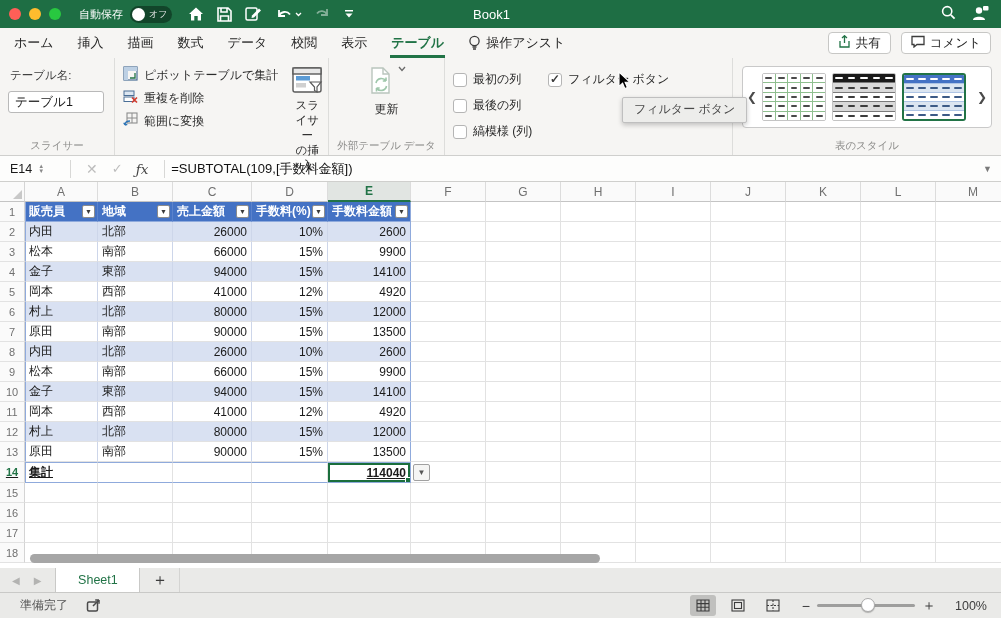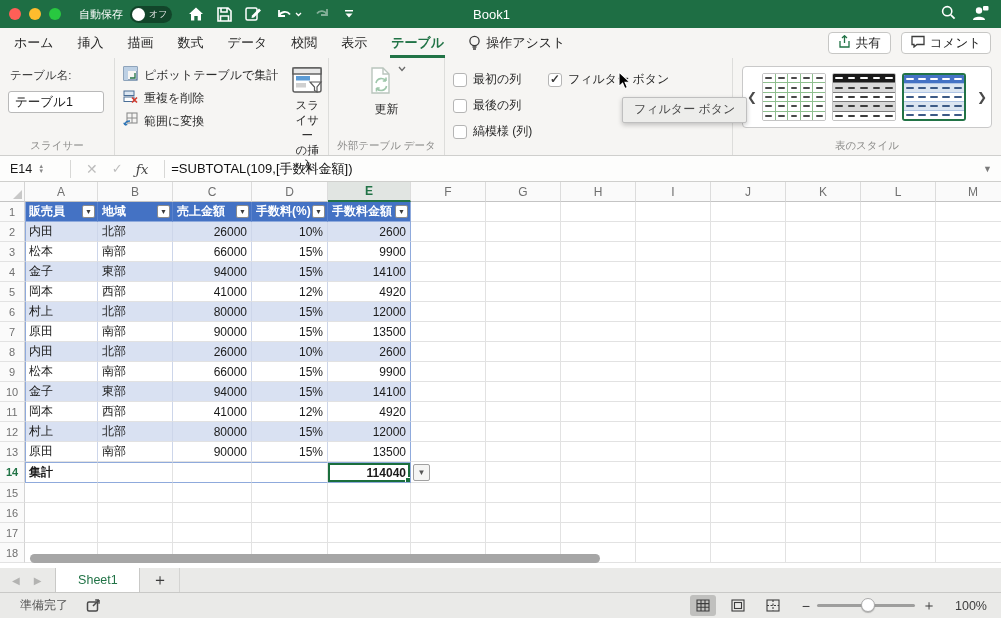--- a/index.html
+++ b/index.html
@@ -860,21 +860,21 @@
           <div class="cell tdata num tbl-rightedge" style="width: 83px;">13500</div>
           <div class="cell" style="width: 75px;"></div>
           <div class="cell" style="width: 75px;"></div>
           <div class="cell" style="width: 75px;"></div>
           <div class="cell" style="width: 75px;"></div>
           <div class="cell" style="width: 75px;"></div>
           <div class="cell" style="width: 75px;"></div>
           <div class="cell" style="width: 75px;"></div>
           <div class="cell" style="width: 75px;"></div>
         </div>
-        <div class="grow" style="height: 21px;">
+        <div class="grow" style="height: 21px; text-decoration: underline;">
           <div class="rowhead selrow">14</div>
           <div class="cell totalrow tbl-left" style="width: 73px;">集計</div>
           <div class="cell totalrow" style="width: 75px;"></div>
           <div class="cell totalrow" style="width: 79px;"></div>
           <div class="cell totalrow" style="width: 76px;"></div>
           <div class="cell totalrow num selcell tbl-rightedge" style="width: 83px;">114040<div class="fillhandle"></div></div>
           <div class="cell" style="width: 75px;"></div>
           <div class="cell" style="width: 75px;"></div>
           <div class="cell" style="width: 75px;"></div>
           <div class="cell" style="width: 75px;"></div>

